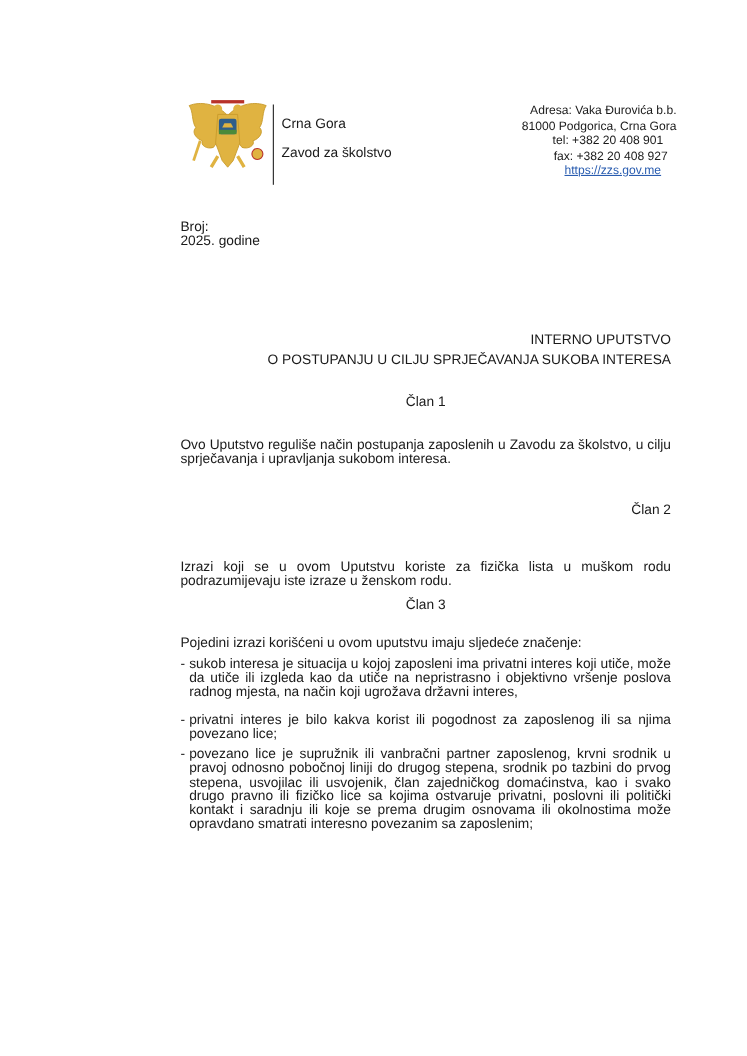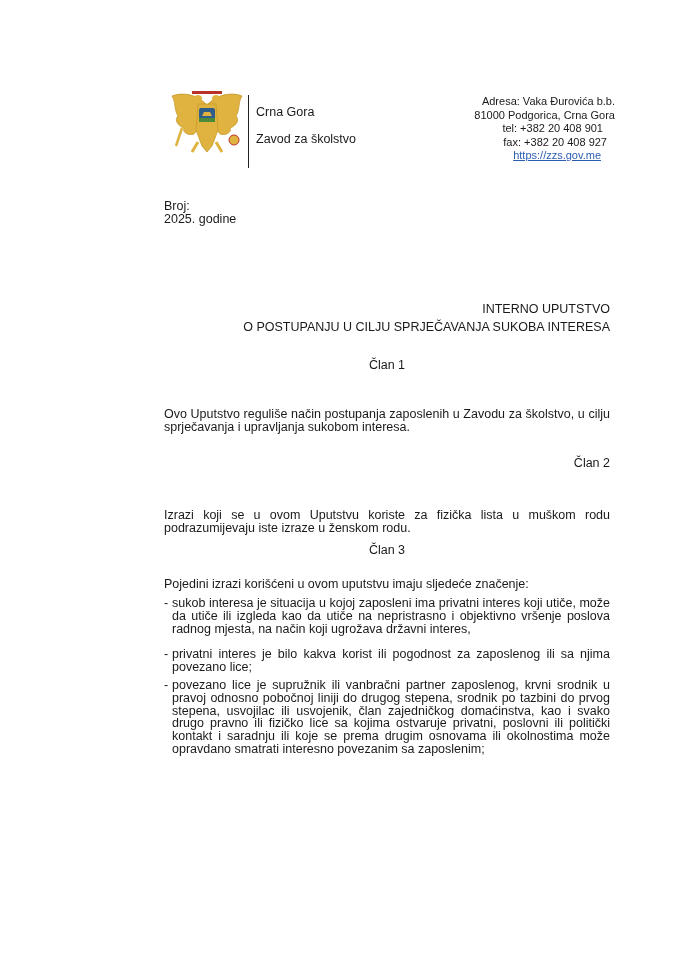--- a/index.html
+++ b/index.html
@@ -77,21 +77,21 @@
     .title2 { top: 320px; }
     .clan {
       position: absolute;
       left: 164px; width: 446px;
       text-align: center;
       font-size: 12.5px;
     }
     .clan1 { top: 358px; }
     .clan2 { top: 456px; text-align: right; }
     .clan3 { top: 543px; }
-    .p1 { top: 408px; }
+    .p1 { top: 398px; }
     .p2 { top: 509px; }
     .p3 { top: 578px; }
     .list {
       position: absolute;
       left: 164px;
       width: 446px;
       font-size: 12.5px;
       line-height: 12.8px;
     }
     .list-item {

